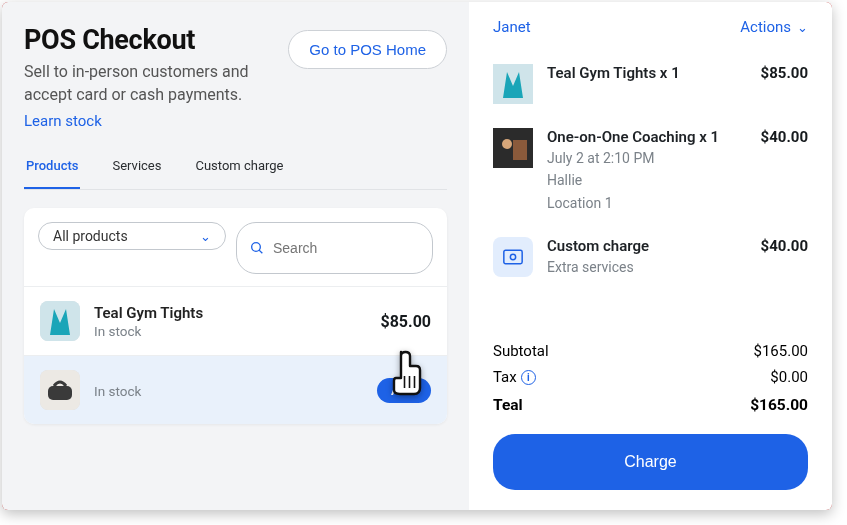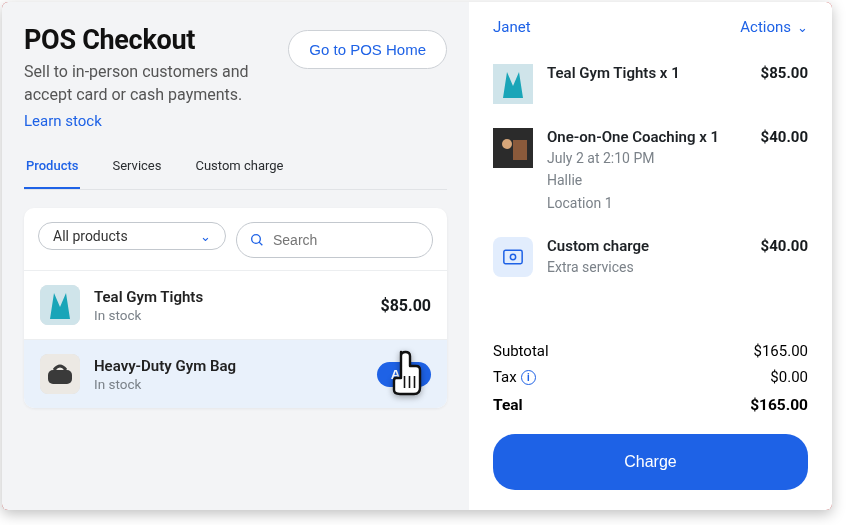--- a/index.html
+++ b/index.html
@@ -45,21 +45,21 @@
     box-shadow: 0 1px 3px rgba(0,0,0,0.06);
   }
   .filters { display:flex; gap:10px; padding:0 14px 12px 14px;}
   .dropdown {
     flex:0 0 188px; border:1px solid #c3c8ce; border-radius:20px; height:28px;
     display:flex; align-items:center; justify-content:space-between;
     padding:8px 14px; font-size:14px; color:#333; cursor:pointer; background:#fff;
   }
   .chev { color:#1e62e6; font-size:13px;}
   .search {
-    flex:1; border:1px solid #c3c8ce; border-radius:20px; height:36px;
+    flex:1; border:1px solid #c3c8ce; border-radius:20px; height:52px;
     display:flex; align-items:center; padding:0 12px; gap:8px; background:#fff;
   }
   .search svg { flex:0 0 auto;}
   .search input { border:none; outline:none; font-size:14px; width:100%; color:#333; background:transparent;}
   .row {
     display:flex; align-items:center; padding:14px 16px;
     border-top:1px solid #eceef0; position:relative;
   }
   .row.selected { background:#e9f1fb; border-radius:0 0 10px 10px;}
   .thumb {
@@ -165,21 +165,20 @@
 
       <div class="row selected">
         <div class="thumb">
           <svg class="svg-fill" viewBox="0 0 40 40">
               <rect width="40" height="40" fill="#ece9e4"></rect>
               <rect x="8" y="16" width="24" height="14" rx="5" fill="#3a3a3a"></rect>
               <path d="M14 16 Q20 8 26 16" stroke="#3a3a3a" stroke-width="3" fill="none"></path>
             </svg>
         </div>
         <div class="row-main">
-          <div class="row-title">Heavy-Duty Gym Bag</div>
           <div class="row-sub">In stock</div>
         </div>
         <button class="add-btn">Add</button>
       </div>
     </div>
   </div>
 
   <div class="right">
     <div class="top-row">
       <span class="customer">Janet</span>

